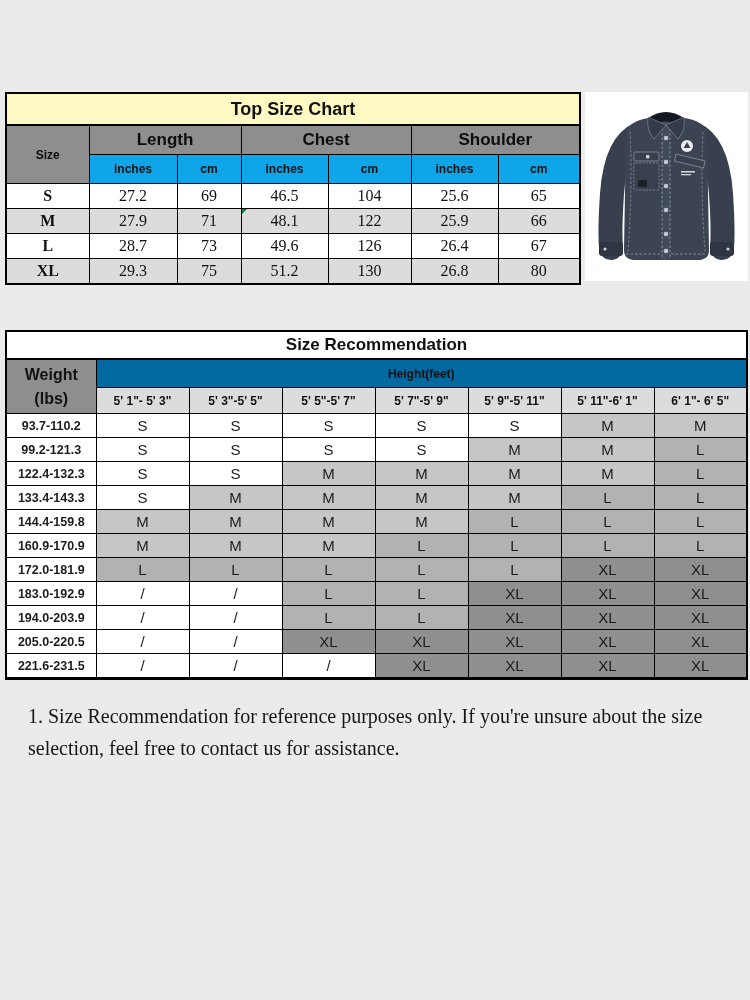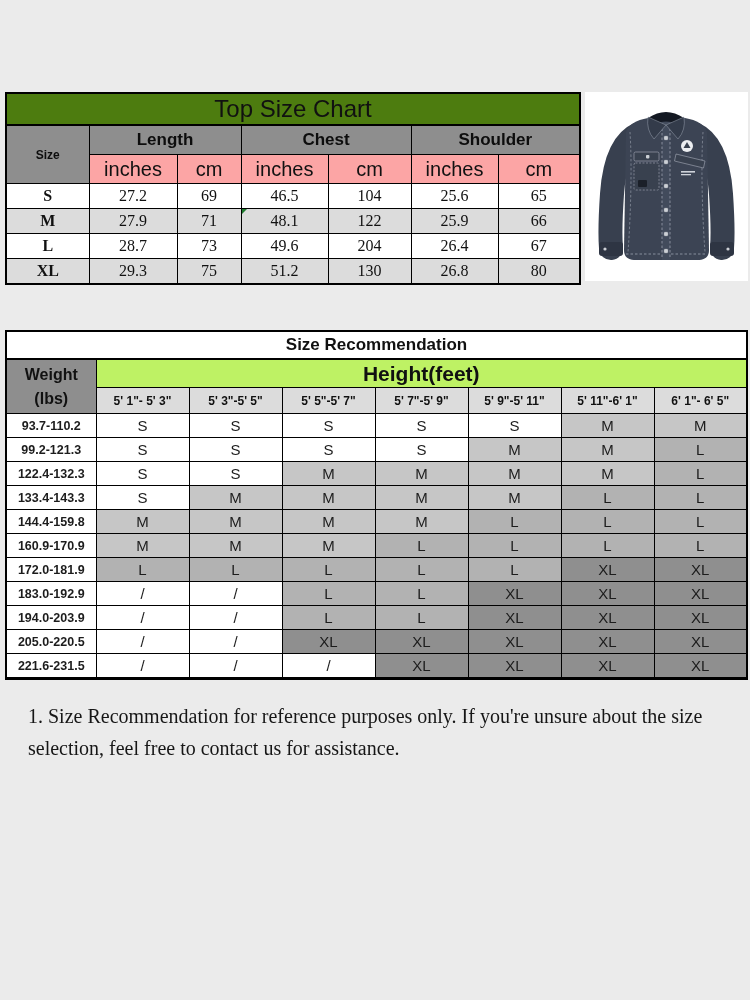--- a/index.html
+++ b/index.html
@@ -6,39 +6,39 @@
   .sheet{position:relative;width:750px;height:1000px;background:#ebebeb;
          font-family:"Liberation Sans",sans-serif;color:#111;overflow:hidden;}
 
   table{border-collapse:collapse;table-layout:fixed;}
   th,td{padding:0;text-align:center;vertical-align:middle;border:1px solid #000;
         overflow:hidden;white-space:nowrap;}
 
   
   .top-section{position:absolute;left:5px;top:92px;display:flex;align-items:stretch;}
   .t1{width:574px;border:2px solid #000;}
-  .t1-title{background:#4d7c0f;font-weight:normal;font-size:24px;height:30px;border-bottom:2px solid #000;}
+  .t1-title{background:#fef9c3;font-weight:bold;font-size:18px;height:30px;border-bottom:2px solid #000;}
   .t1 .hdr{background:#8e8e8e;font-weight:bold;font-size:17px;height:28px;color:#0d0d0d;}
   .t1 .corner{font-size:12px;}
-  .t1 .units th{background:#fca5a5;font-weight:normal;font-size:20px;height:28px;}
+  .t1 .units th{background:#0ea5e9;font-weight:bold;font-size:12px;height:28px;}
   .t1 tbody td{font-family:"Liberation Serif",serif;font-size:16px;height:24px;background:#fff;}
   .t1 tbody .size-label{font-weight:bold;}
   .t1 tbody tr.alt td{background:#dcdcdc;}
   .flag{position:relative;margin-top:46px;}
   .flag::before{content:"";position:absolute;left:0;top:0;width:0;height:0;
                 border-top:5px solid #1e7b2e;border-right:5px solid transparent;}
 
   .product-box{width:163px;height:189px;background:#ffffff;margin-left:4px;}
   .product-box svg{display:block;}
 
   
   .t2{position:absolute;left:5px;top:330px;width:741px;border:2px solid #000;border-bottom-width:3px;}
   .t2-title{background:#fff;font-weight:bold;font-size:17px;height:26px;border-bottom:2px solid #000;margin-left:36px;}
   .t2 .wt-hdr{background:#8e8e8e;font-weight:bold;font-size:16px;line-height:1.45;}
-  .t2 .ht-hdr{background:#bef264;font-weight:bold;font-size:21px;height:27px;}
+  .t2 .ht-hdr{background:#0369a1;font-weight:bold;font-size:12px;height:27px;}
   .t2 .range th{background:#dcdcdc;font-weight:bold;font-size:12px;height:25px;}
   .t2 tbody td{font-size:15px;height:23px;background:#fff;color:#1c1c1c;}
   .t2 tbody td.wt{font-weight:bold;font-size:12.5px;}
   .t2 tbody td.cm{background:#c6c6c6;}
   .t2 tbody td.cl{background:#b2b2b2;}
   .t2 tbody td.cxl{background:#8f8f8f;}
 
   
   .notes{position:absolute;left:28px;top:700px;width:702px;
          font-family:"Liberation Serif",serif;font-size:20px;color:#161616;}
@@ -97,21 +97,21 @@
             <td class="flag">48.1</td>
             <td>122</td>
             <td>25.9</td>
             <td>66</td>
           </tr>
           <tr>
             <td class="size-label">L</td>
             <td>28.7</td>
             <td>73</td>
             <td>49.6</td>
-            <td>204</td>
+            <td>126</td>
             <td>26.4</td>
             <td>67</td>
           </tr>
           <tr class="alt">
             <td class="size-label">XL</td>
             <td>29.3</td>
             <td>75</td>
             <td>51.2</td>
             <td>130</td>
             <td>26.8</td>

